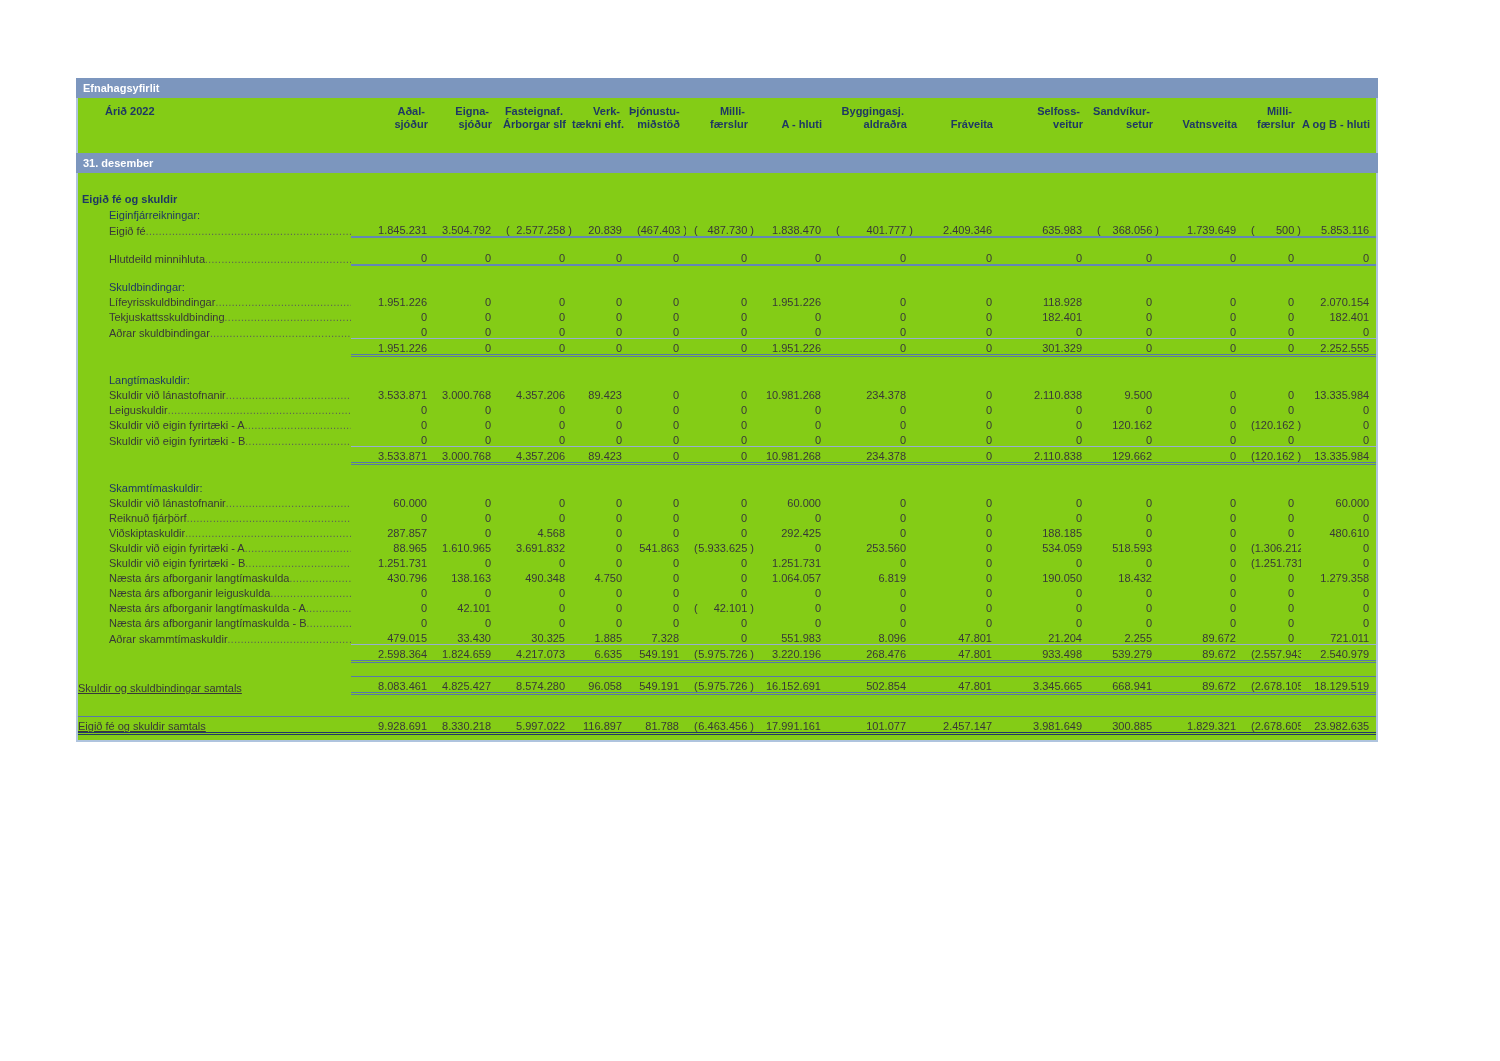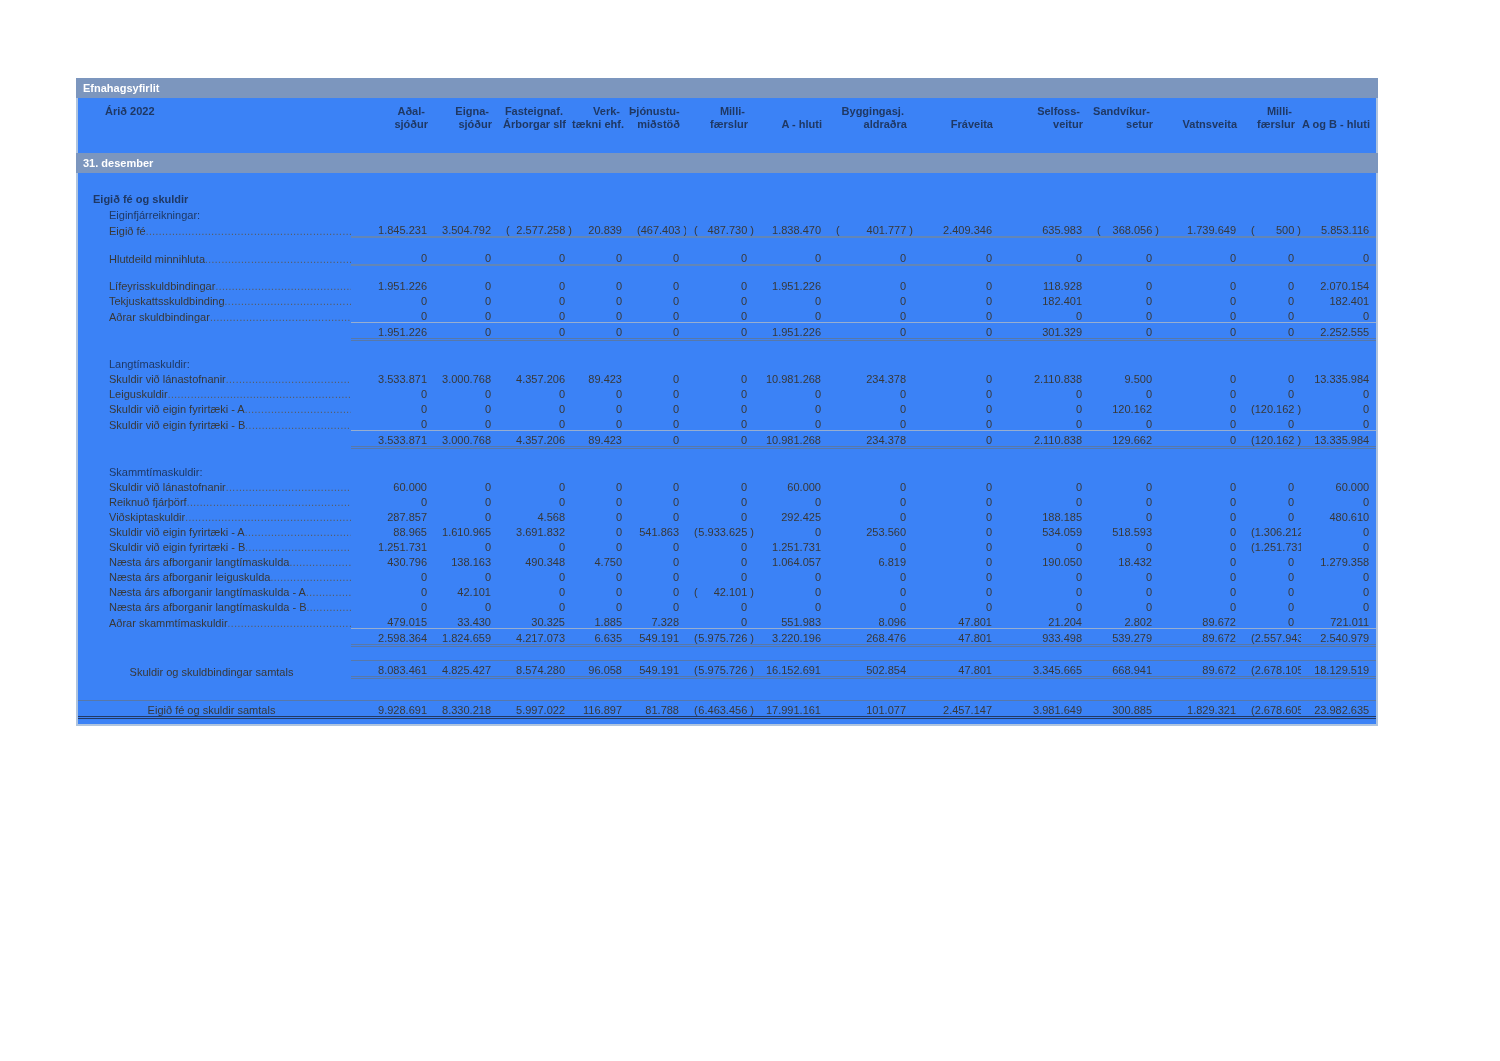--- a/index.html
+++ b/index.html
@@ -6,44 +6,44 @@
   .page{
     position:relative;width:1500px;height:818px;background:#ffffff;overflow:hidden;
     font-family:"Liberation Sans",sans-serif;color:#383838;
   }
   .report{position:absolute;left:76px;top:78px;width:1302px;}
   .bar{
     background:#7C96BE;color:#ffffff;font-weight:bold;font-size:11px;
     height:20px;line-height:20px;padding-left:7px;box-sizing:border-box;
   }
   .band{
-    background:#3b82f6;border-left:2px solid #AFC4DE;border-right:2px solid #AFC4DE;
+    background:#84cc16;border-left:2px solid #AFC4DE;border-right:2px solid #AFC4DE;
     box-sizing:border-box;
   }
   .head-band{height:55px;}
   .body-band{padding-top:16px;padding-bottom:5px;border-bottom:2px solid #AFC4DE;}
   table{border-collapse:collapse;table-layout:fixed;width:1298px;}
   td{padding:0;font-size:11px;vertical-align:bottom;overflow:hidden;}
   
   .hc{
     text-align:right;padding:7px 6px 0 0;color:#1F3864;font-weight:bold;
     font-size:11px;line-height:13px;vertical-align:top;white-space:nowrap;
   }
   .year{color:#1F3864;font-weight:bold;padding:7px 0 0 27px;text-align:left;vertical-align:top;font-size:11px;}
   
   tr.row-item td{height:15px;}
   tr.row-heading td{height:16px;}
-  .section{color:#1F3864;font-weight:bold;padding-left:15px;font-size:11px;margin-left:8px;}
+  .section{color:#1F3864;font-weight:bold;padding-left:4px;font-size:11px;margin-left:8px;}
   .subsection{color:#1F3864;font-weight:normal;padding-left:31px;font-size:11px;}
   .lab-cell{padding-left:31px;white-space:nowrap;}
   .lab{display:flex;align-items:baseline;}
   .lab > span:first-child{white-space:nowrap;}
   .dots{flex:1;overflow:hidden;white-space:nowrap;color:#5a5a5a;min-width:0;}
   .dots::after{content:"....................................................................................................";font-size:10px;letter-spacing:0.5px;}
-  .lab-right{text-align:center;padding-right:6px;white-space:nowrap;}
+  .lab-right{text-align:left;padding-right:6px;white-space:nowrap;text-decoration:underline;}
   .num{text-align:right;white-space:nowrap;}
   .cv{display:flex;justify-content:flex-end;align-items:baseline;}
   .cv.neg{justify-content:space-between;}
   .cv .po{padding-left:8px;}
   .cv.pos{padding-right:7px;}
   
   .r-single{border-bottom:2px solid #6386B6;}
   .r-subtotal{border-top:1px solid #97AED0;border-bottom:3px double #5878A8;height:19px;}
   .r-total{border-top:1px solid #5878A8;border-bottom:3px double #5878A8;height:21px;}
   .r-final{border-top:1px solid #5878A8;border-bottom:3px double #223A66;height:21px;}
@@ -296,20 +296,23 @@
               <td class="num r-single">
                 <div class="cv pos">0</div>
               </td>
               <td class="num r-single">
                 <div class="cv pos">0</div>
               </td>
             </tr>
             <tr class="spacer-md">
               <td colspan="15"></td>
             </tr>
+            <tr class="row-heading">
+              <td colspan="15" class="subsection">Skuldbindingar:</td>
+            </tr>
             <tr class="row-item">
               <td class="lab-cell">
                 <div class="lab">
                   <span>Lífeyrisskuldbindingar</span>
                   <span class="dots"></span>
                 </div>
               </td>
               <td class="num ">
                 <div class="cv pos">1.951.226</div>
               </td>
@@ -1254,21 +1257,21 @@
               <td class="num ">
                 <div class="cv pos">8.096</div>
               </td>
               <td class="num ">
                 <div class="cv pos">47.801</div>
               </td>
               <td class="num ">
                 <div class="cv pos">21.204</div>
               </td>
               <td class="num ">
-                <div class="cv pos">2.802</div>
+                <div class="cv pos">2.255</div>
               </td>
               <td class="num ">
                 <div class="cv pos">89.672</div>
               </td>
               <td class="num ">
                 <div class="cv pos">0</div>
               </td>
               <td class="num ">
                 <div class="cv pos">721.011</div>
               </td>

